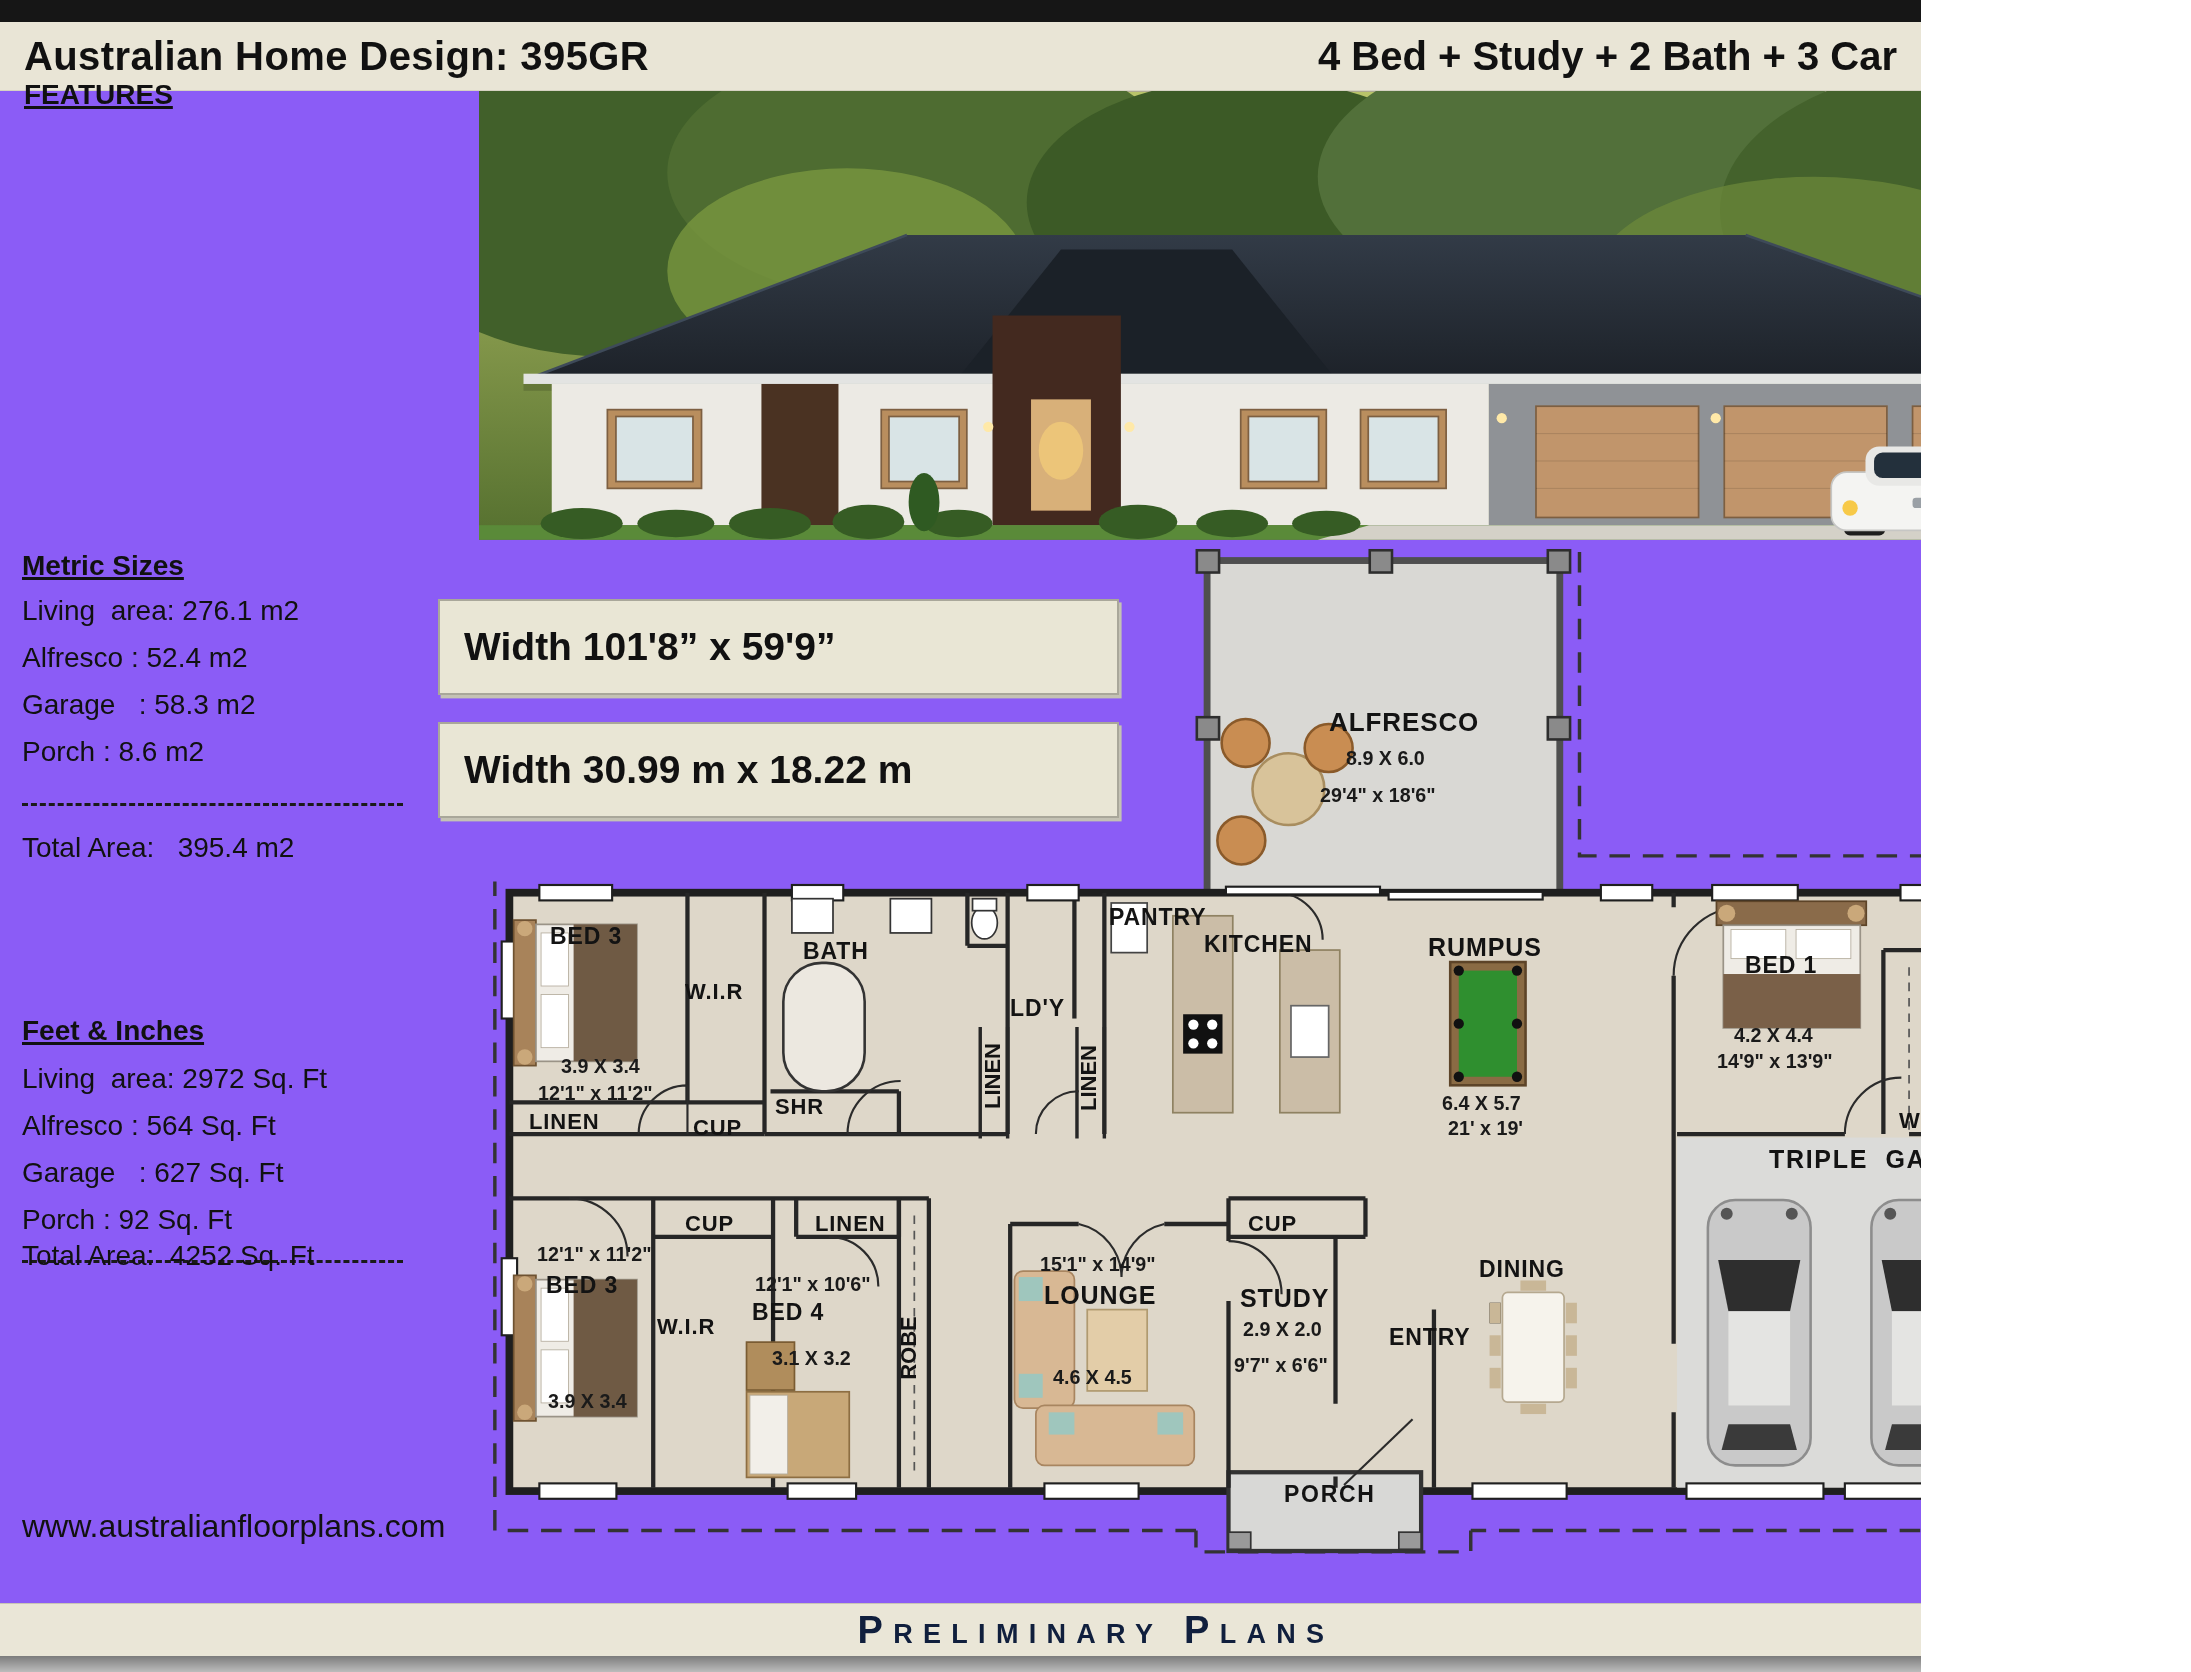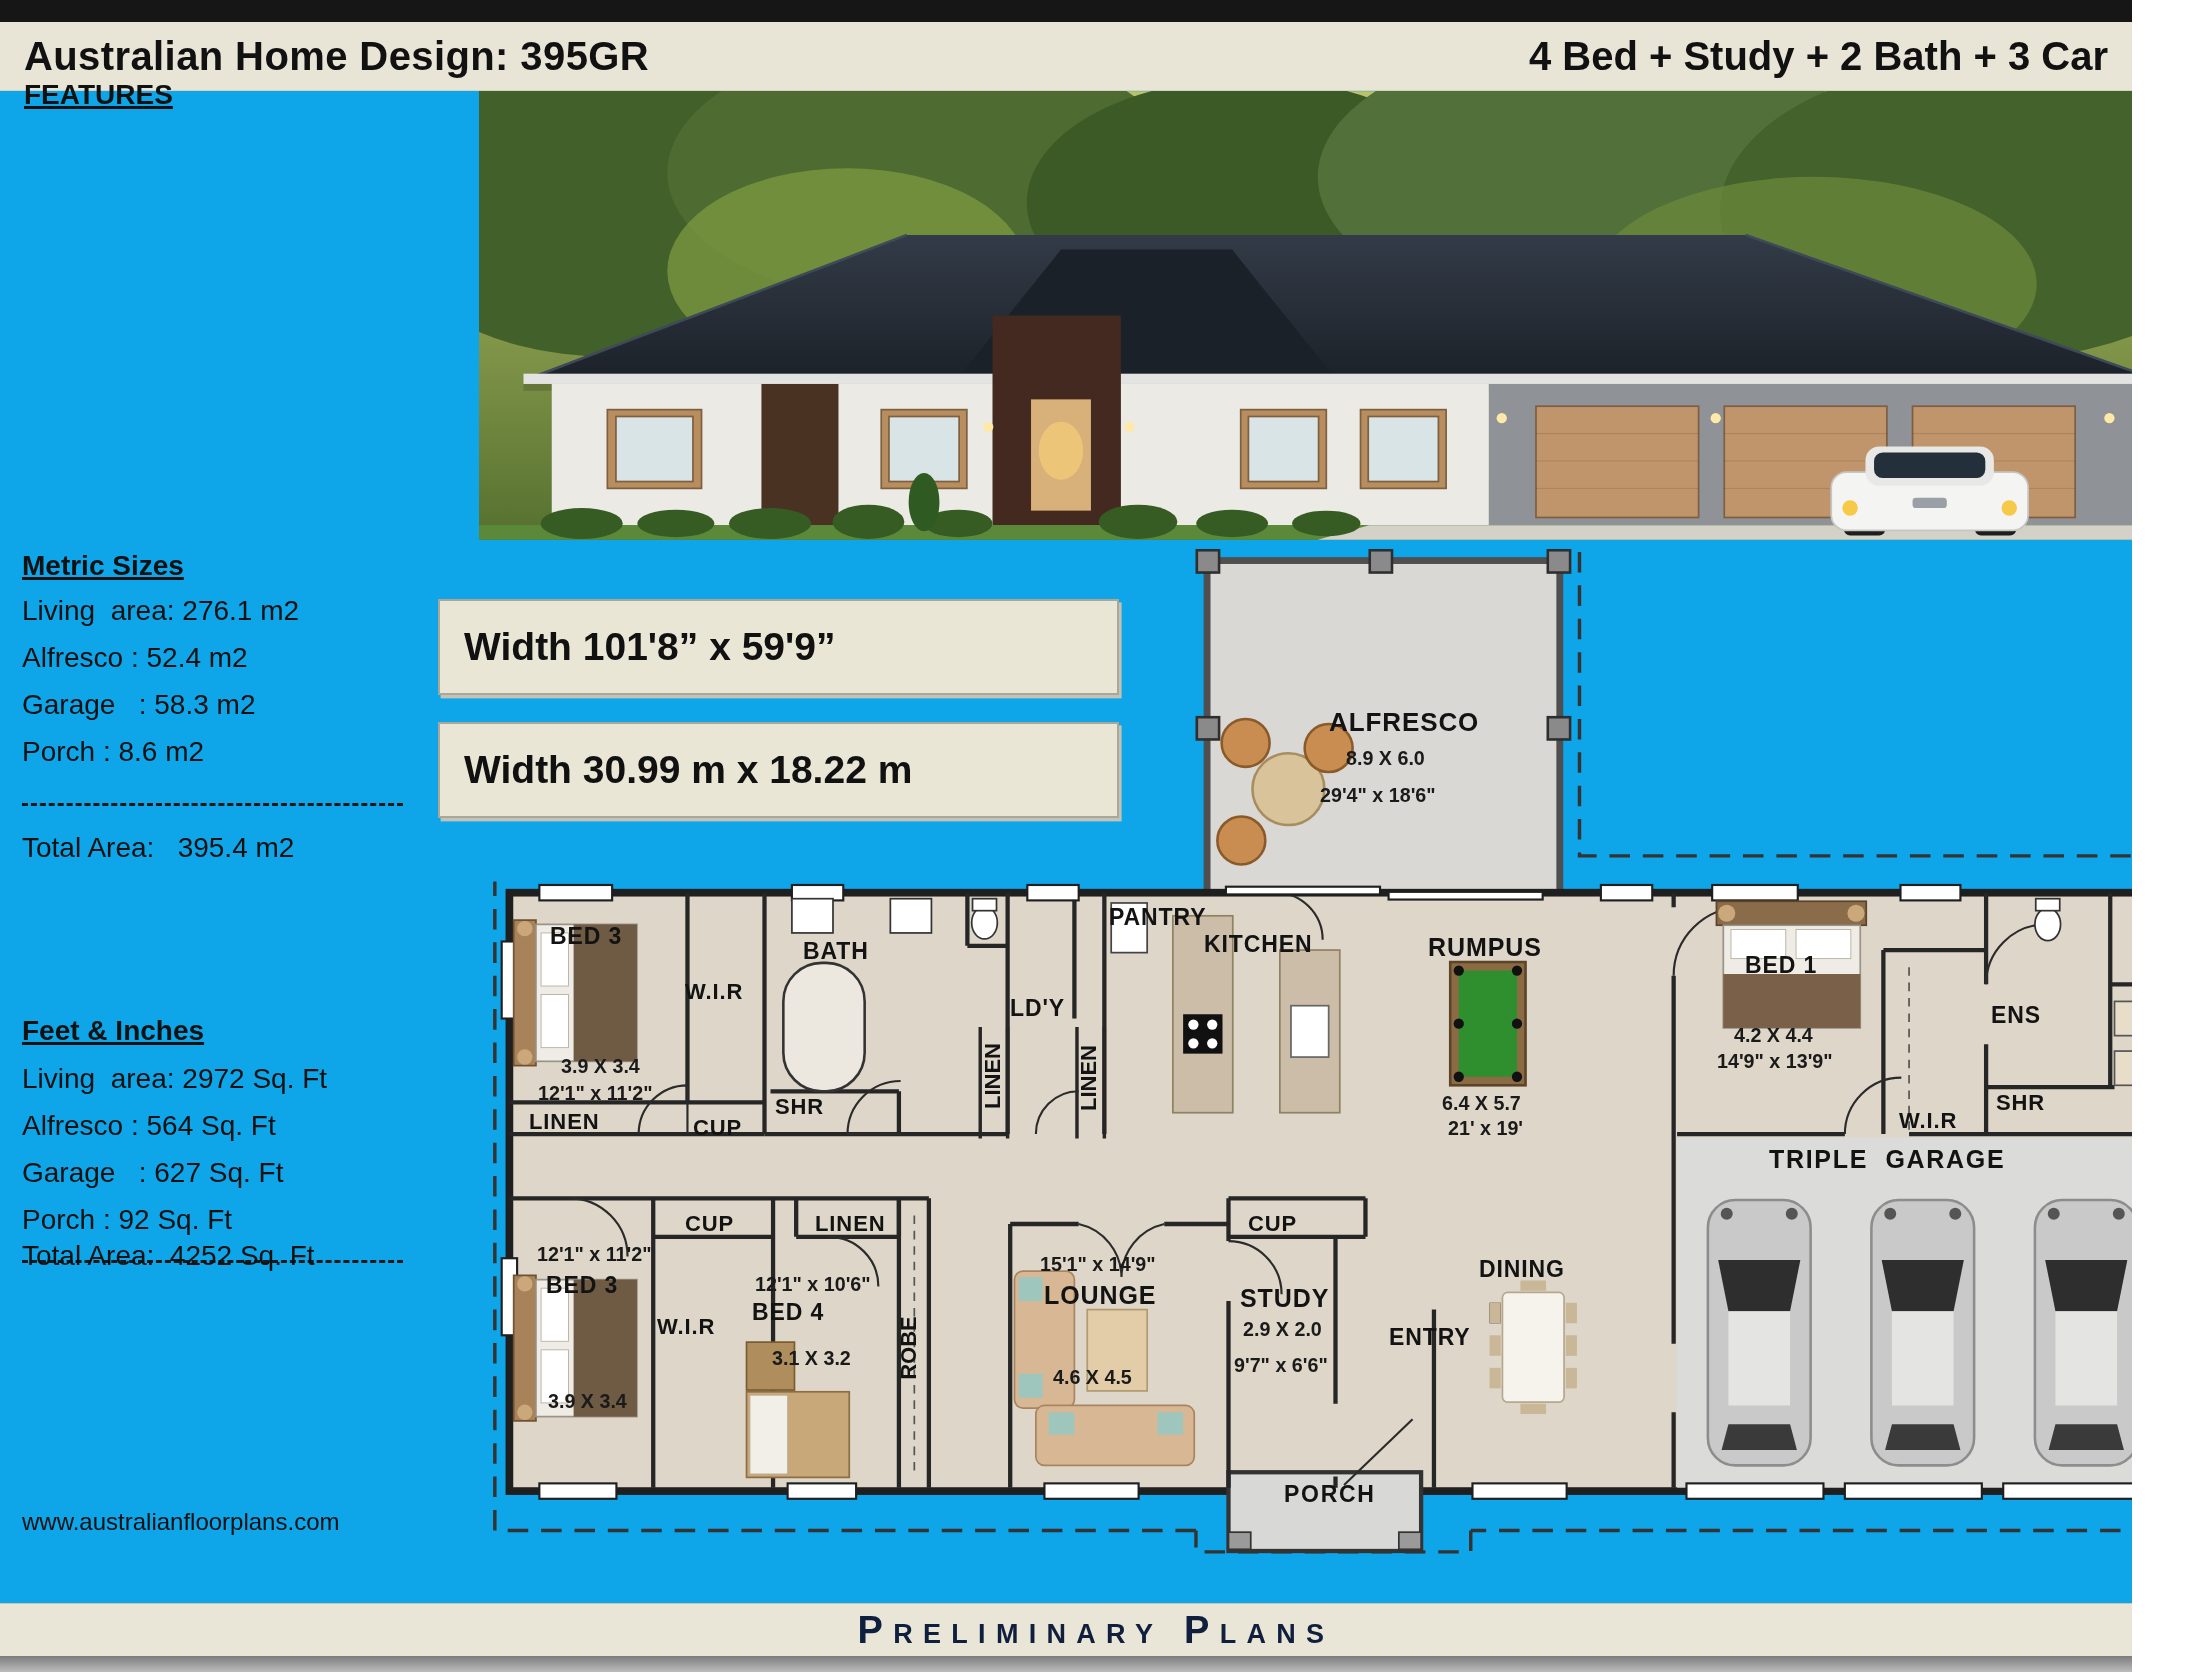--- a/index.html
+++ b/index.html
@@ -1,16 +1,16 @@
 <!DOCTYPE html>
 <html style="font-size:13.7px"><head>
 <meta charset="utf-8">
 <style>
   html,body{margin:0;padding:0;background:#fff;}
-  #page{position:relative;width:2132px;height:1673px;background:#0ea5e9;overflow:hidden;
+  #page{position:relative;width:1921px;height:1673px;background:#8b5cf6;overflow:hidden;
         font-family:"Liberation Sans",sans-serif;color:#111;}
   .abs{position:absolute;}
   
   #topbar{left:0;top:0;width:2192px;height:22px;background:#161616;}
   #footbar{left:0;top:1603px;width:2192px;height:53px;background:#eae6d7;border-top:1.7px solid #c9c5b6;}
   #footgray{left:0;top:1656px;width:2192px;height:17px;background:linear-gradient(#7c7c7c,#c0c0c0);}
   #footer-text{width:2192px;text-align:center;line-height:53px;font-weight:800;font-size:38px;
         color:#101f3d;letter-spacing:10.3px;font-variant:small-caps;}
   
   #header{left:0;top:22px;width:2192px;height:68px;background:#e9e5d6;border-bottom:1.7px solid #d6d2c2;}
@@ -24,21 +24,21 @@
   #metric-h{left:22px;top:550px;}
   .statline{font-size:28px;line-height:47px;white-space:pre;}
   #metric-lines{left:22px;top:587px;}
   #imperial-h{left:22px;top:1015px;}
   #imperial-lines{left:22px;top:1055px;}
   .dashsep{width:381px;border-top:3.4px dashed #1a1a1a;height:0;}
   #metric-sep{left:22px;top:803px;}
   #imperial-sep{left:22px;top:1260px;}
   #metric-total{left:22px;top:824px;}
   #imperial-total{left:22px;top:1232px;}
-  #website{left:22px;top:1508px;font-size:24px;}
+  #website{left:22px;top:1508px;font-size:32px;}
   
   .wbox{left:438px;width:681px;height:96px;background:#e9e6d5;border:2.6px solid #a9a79a;
         box-shadow:2.6px 3.4px 0 #c4c2b4;display:flex;align-items:center;padding-left:24px;box-sizing:border-box;
         font-size:39px;font-weight:800;}
   #wbox1{top:599px;}
   #wbox2{top:722px;}
   
   #photo{left:479px;top:91px;width:1710px;height:449px;}
   #plan{left:488px;top:539px;width:1695px;height:1019px;}
   

